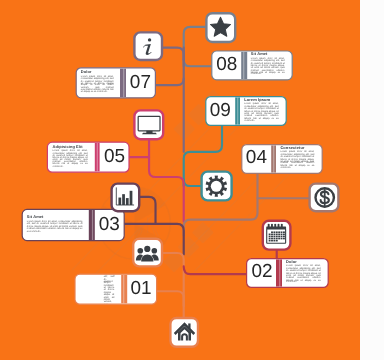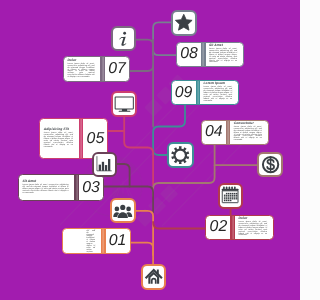--- a/index.html
+++ b/index.html
@@ -1,20 +1,20 @@
 <!DOCTYPE html>
 <html><head>
 <meta charset="utf-8">
 <title>Tree Infographic</title>
 <style>
   html,body{margin:0;padding:0;}
   *{-webkit-font-smoothing:antialiased;text-rendering:geometricPrecision;}
   body{width:300px;height:300px;overflow:hidden;background:#fcfcfc;
        font-family:"Liberation Sans",sans-serif;}
-  #stage{position:relative;width:300px;height:300px;background:#a21caf;font-style:italic;}
+  #stage{position:relative;width:300px;height:300px;background:#f97316;}
   .abs{position:absolute;left:0;top:0;}
   svg{display:block;}
 
   .card{position:absolute;box-sizing:border-box;border-style:solid;border-width:1.7px;
         border-radius:4.5px;background:#fff;display:flex;overflow:hidden;}
   .numbox{box-sizing:border-box;display:flex;align-items:center;justify-content:center;
           flex:0 0 auto;width:24px;}
   .num{font-size:15.8px;color:#262626;letter-spacing:0px;line-height:1;
        font-family:"Liberation Sans",sans-serif;}
   .divider{flex:0 0 auto;width:4.6px;position:relative;}
@@ -102,21 +102,21 @@
       <div class="card" style="left: 170.5px; top: 80px; width: 68.5px; height: 25px; border-color: rgb(61, 142, 150);">
         <div class="numbox">
       <span class="num">09</span>
         </div>
         <div class="divider" style="background:#3d8e96"></div>
         <div class="textbox">
       <div class="ttl">Lorem Ipsum</div>
       <div class="body">Lorem ipsum dolor sit amet, consectetur adipisicing elit, sed do eiusmod tempor incididunt ut labore et dolore magna aliqua. Ut enim ad minim veniam, quis nostrud exercitation ullamco laboris nisi ut aliquip ex ea commodo.</div>
         </div>
       </div>
-      <div class="card" style="left: 39.4px; top: 118px; width: 69px; height: 41px; border-color: rgb(204, 63, 111);">
+      <div class="card" style="left: 39.4px; top: 118px; width: 69px; height: 26px; border-color: rgb(204, 63, 111);">
         <div class="textbox">
       <div class="ttl">Adipisicing Elit</div>
       <div class="body">Lorem ipsum dolor sit amet, consectetur adipisicing elit, sed do eiusmod tempor incididunt ut labore et dolore magna aliqua. Ut enim ad minim veniam, quis nostrud exercitation ullamco laboris nisi ut aliquip ex ea commodo.</div>
         </div>
         <div class="divider" style="background:#cc3f6f"></div>
         <div class="numbox">
       <span class="num">05</span>
         </div>
       </div>
       <div class="card" style="left: 200.7px; top: 119.6px; width: 68px; height: 25px; border-color: rgb(163, 120, 112); justify-content: space-between;">

